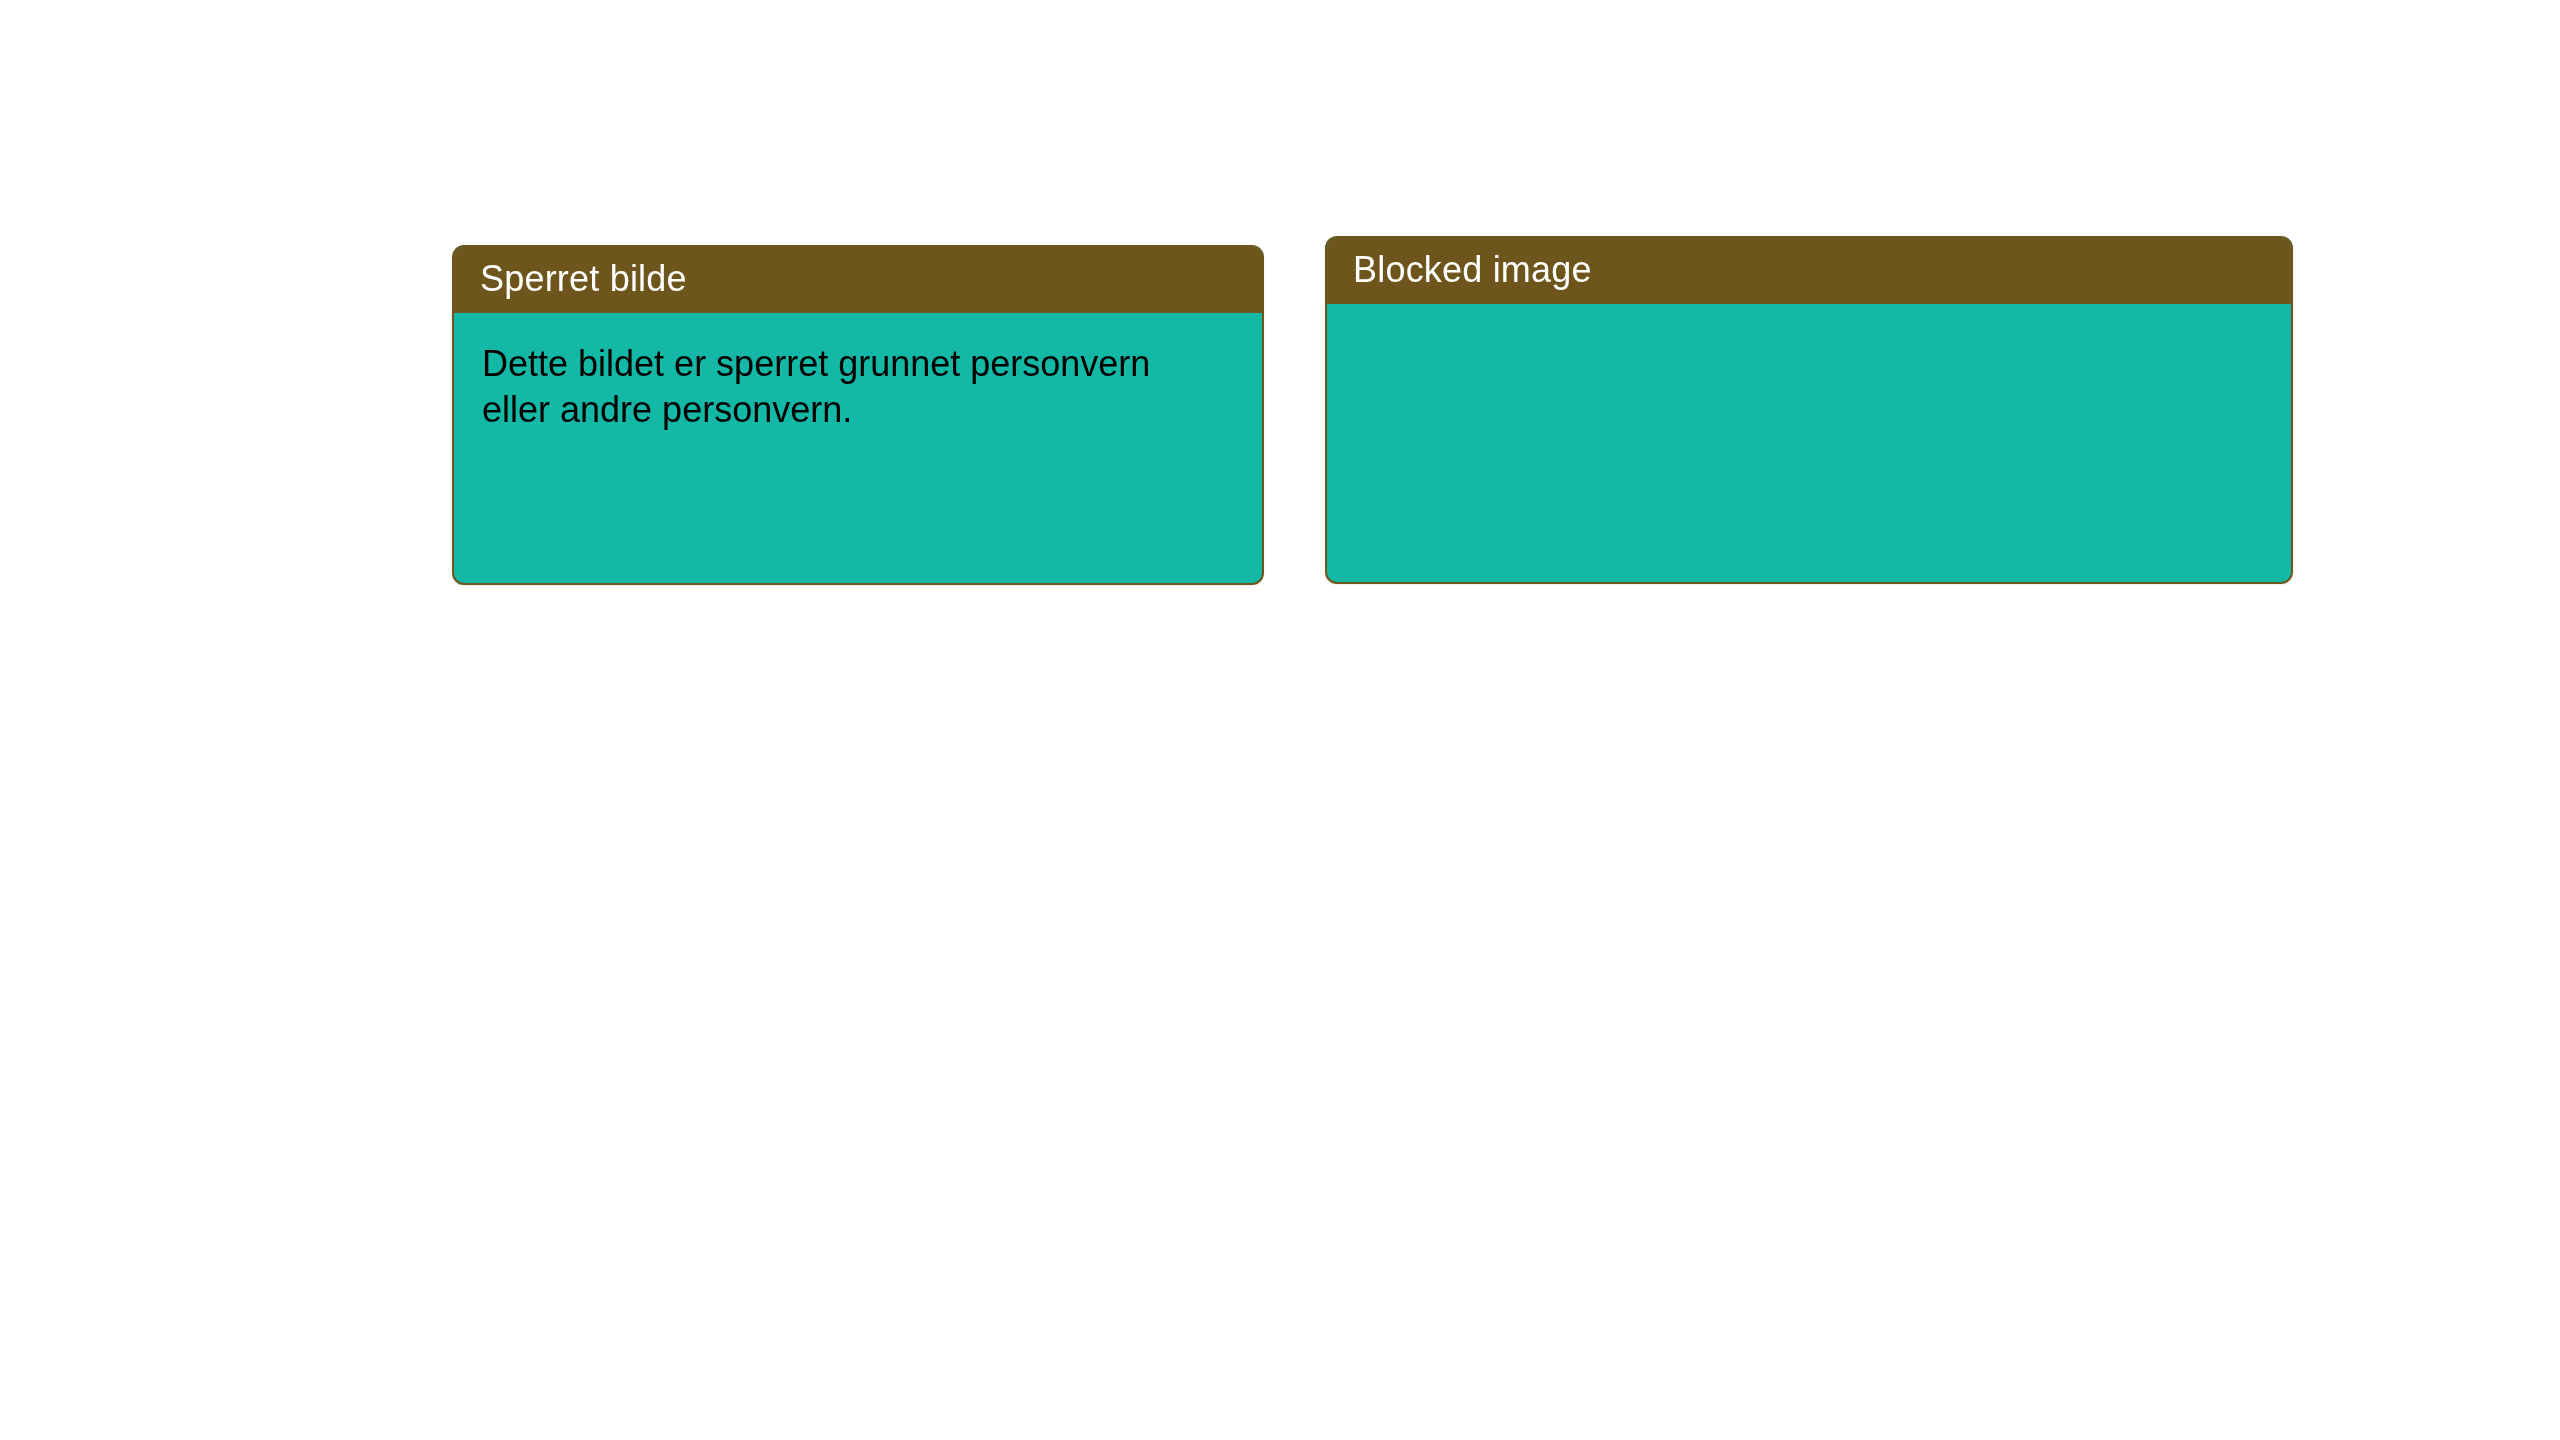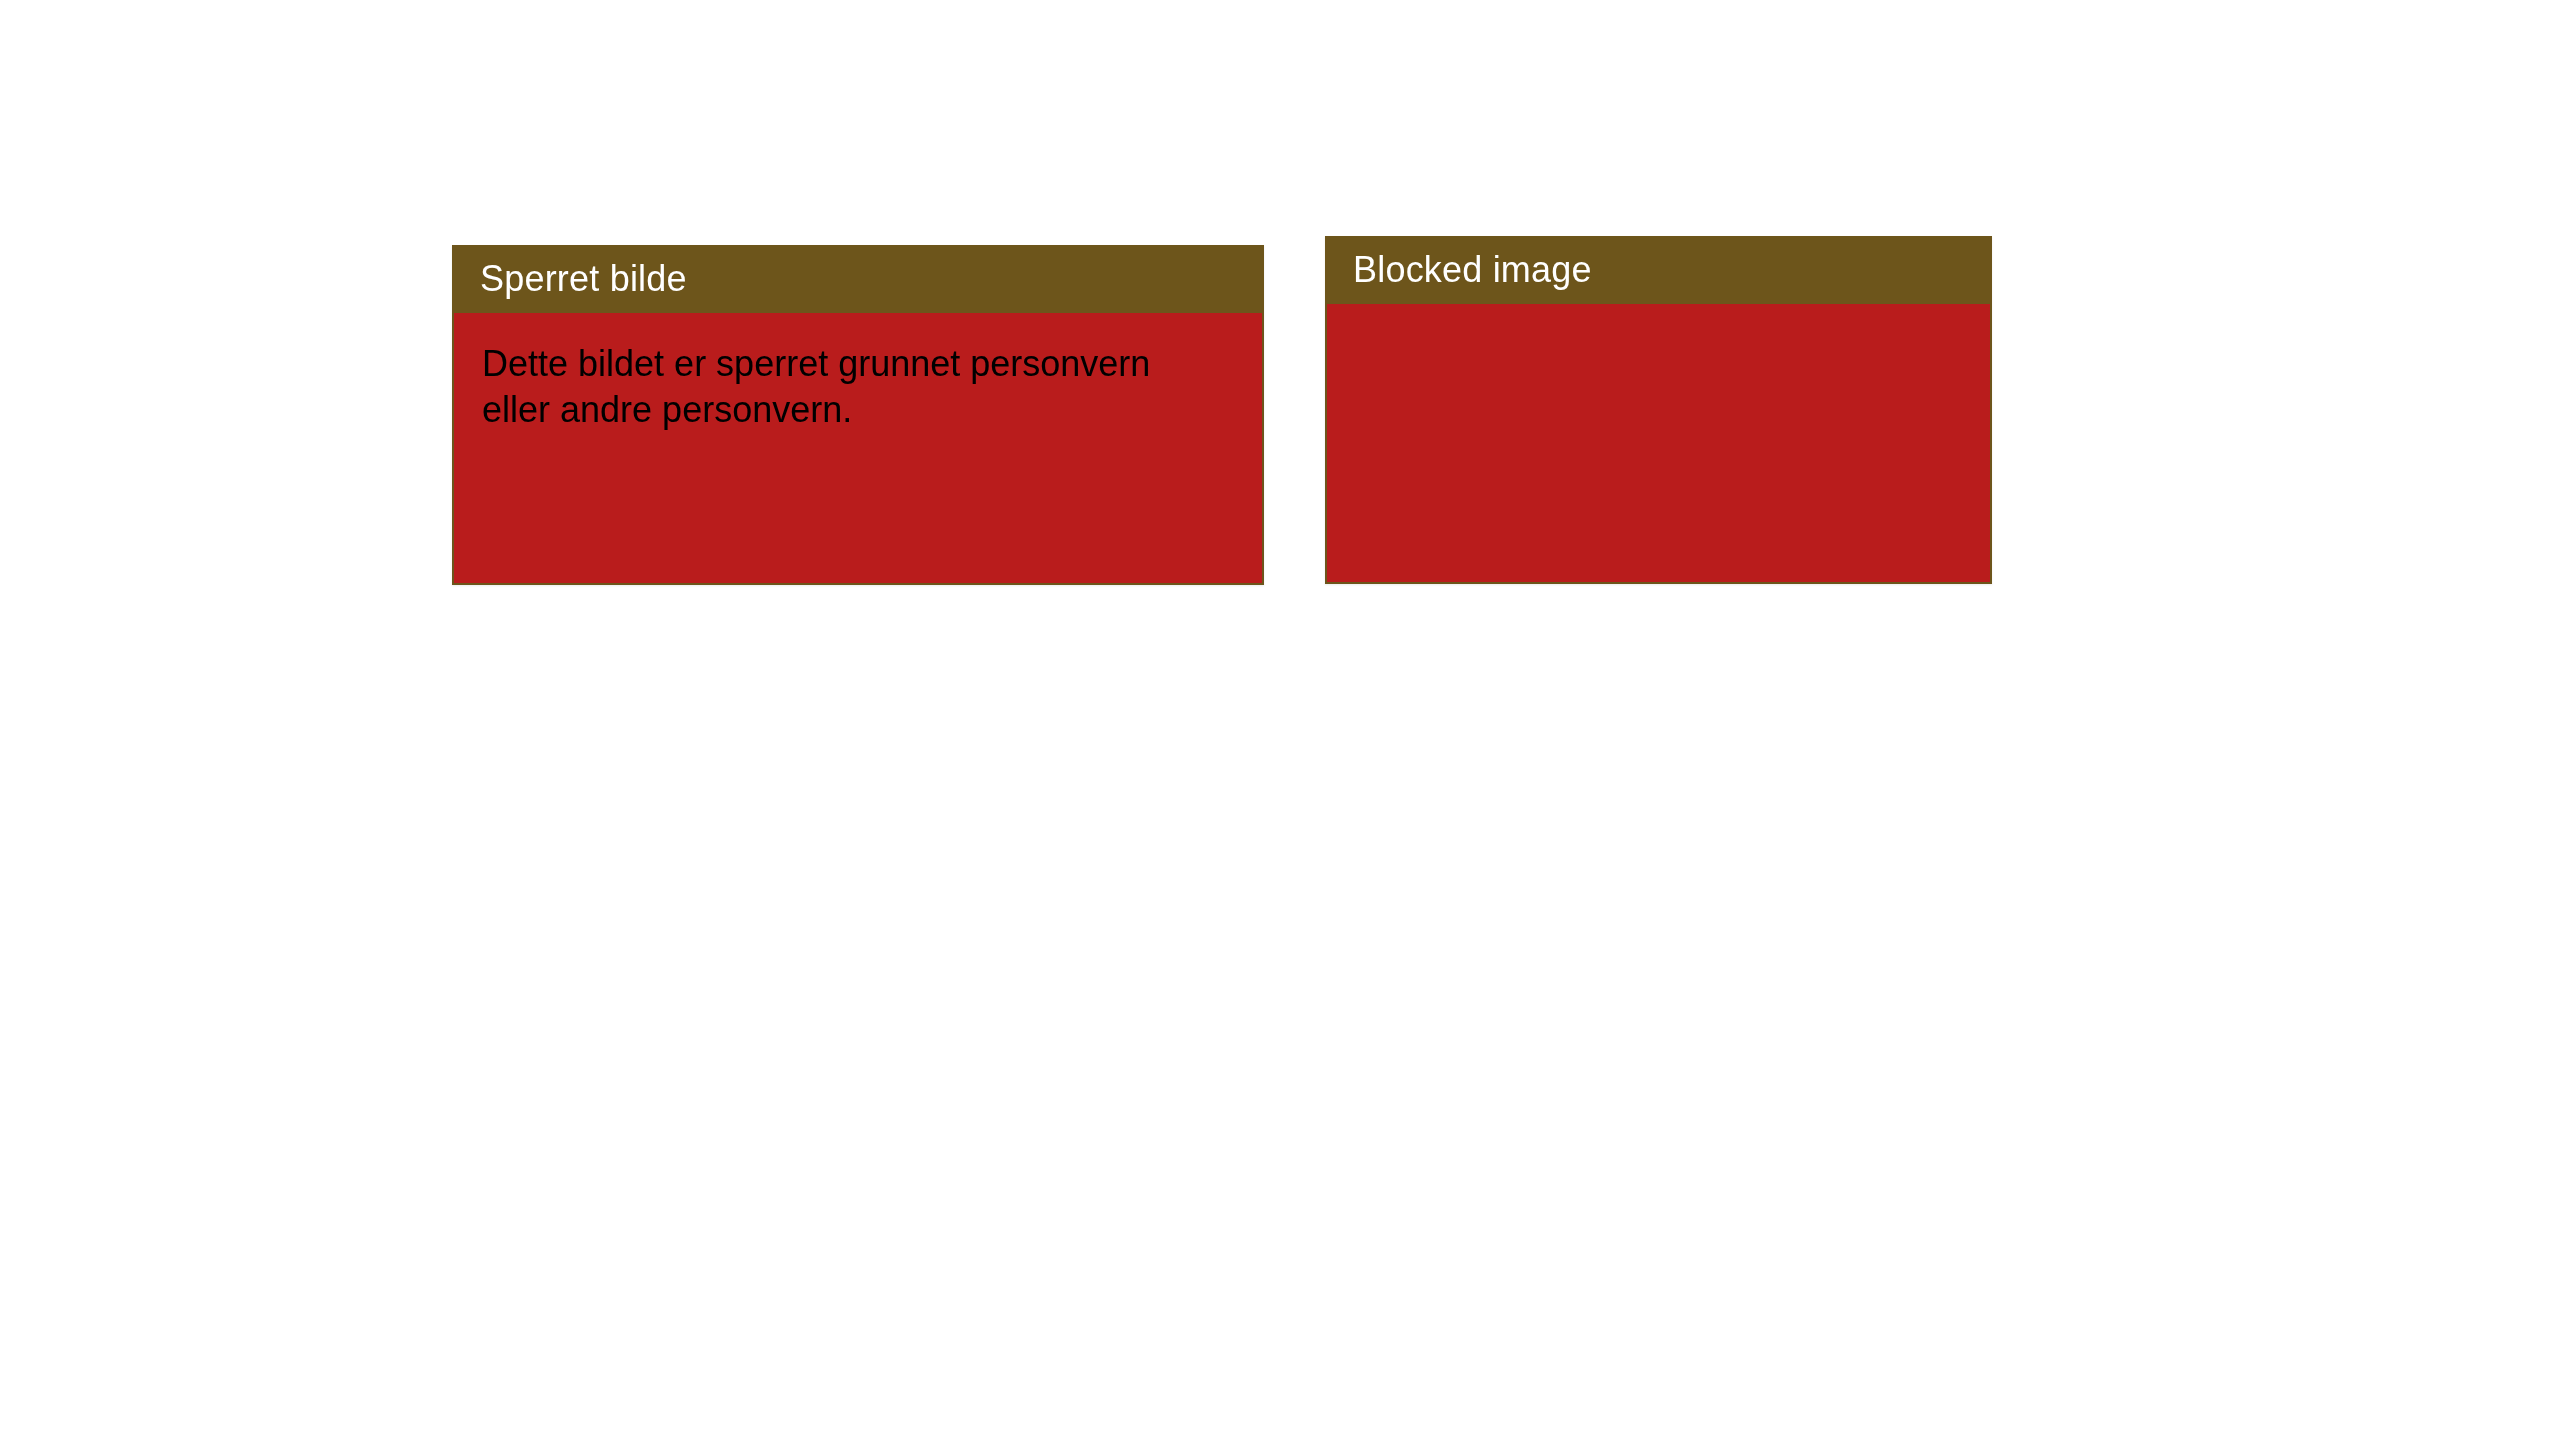--- a/index.html
+++ b/index.html
@@ -14,36 +14,36 @@
     font-family: "Liberation Sans", sans-serif;
   }
   .stage {
     position: relative;
     width: 2560px;
     height: 1440px;
   }
   .notice-card {
     position: absolute;
     box-sizing: border-box;
-    background: #b91c1c;
+    background: #14b8a6;
     border: 2px solid #6d551b;
-    border-radius: 0;
+    border-radius: 12px;
     overflow: hidden;
     box-shadow: 0 1px 2px rgba(0,0,0,0.08);
   }
   .card-no {
     left: 452px;
     top: 245px;
     width: 812px;
     height: 340px;
   }
   .card-en {
     left: 1325px;
     top: 236px;
-    width: 667px;
+    width: 968px;
     height: 348px;
   }
   .card-header {
     background: #6d551b;
     color: #ffffff;
     font-size: 36px;
     line-height: 1;
     padding: 14px 0 16px 26px;
     letter-spacing: 0.2px;
     white-space: nowrap;

